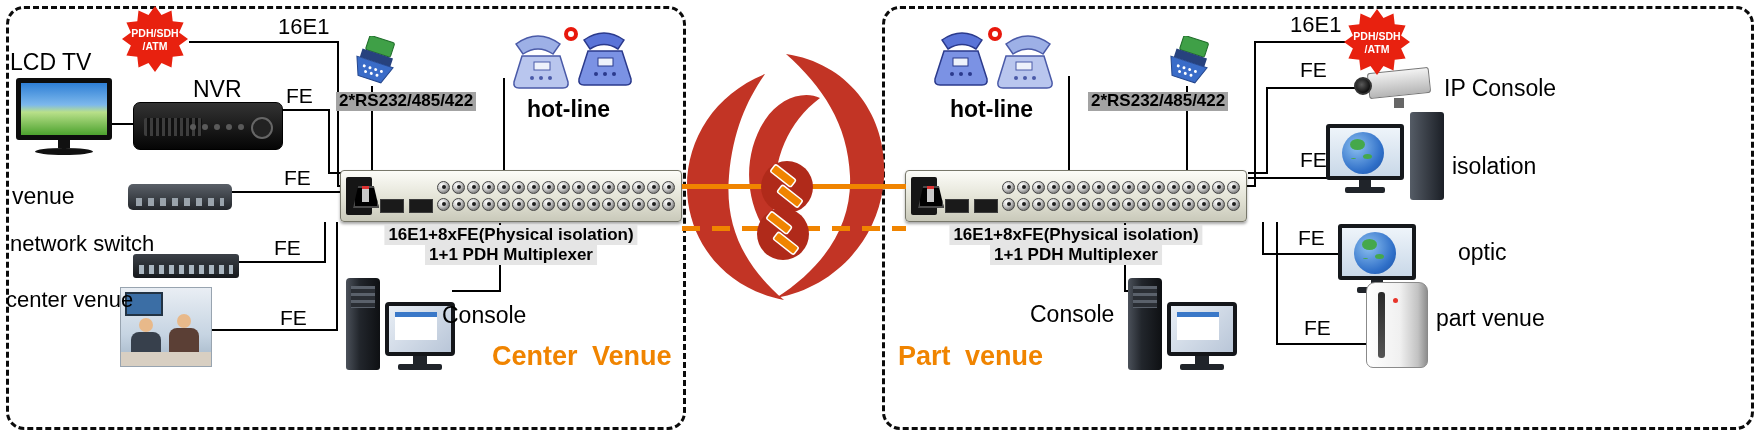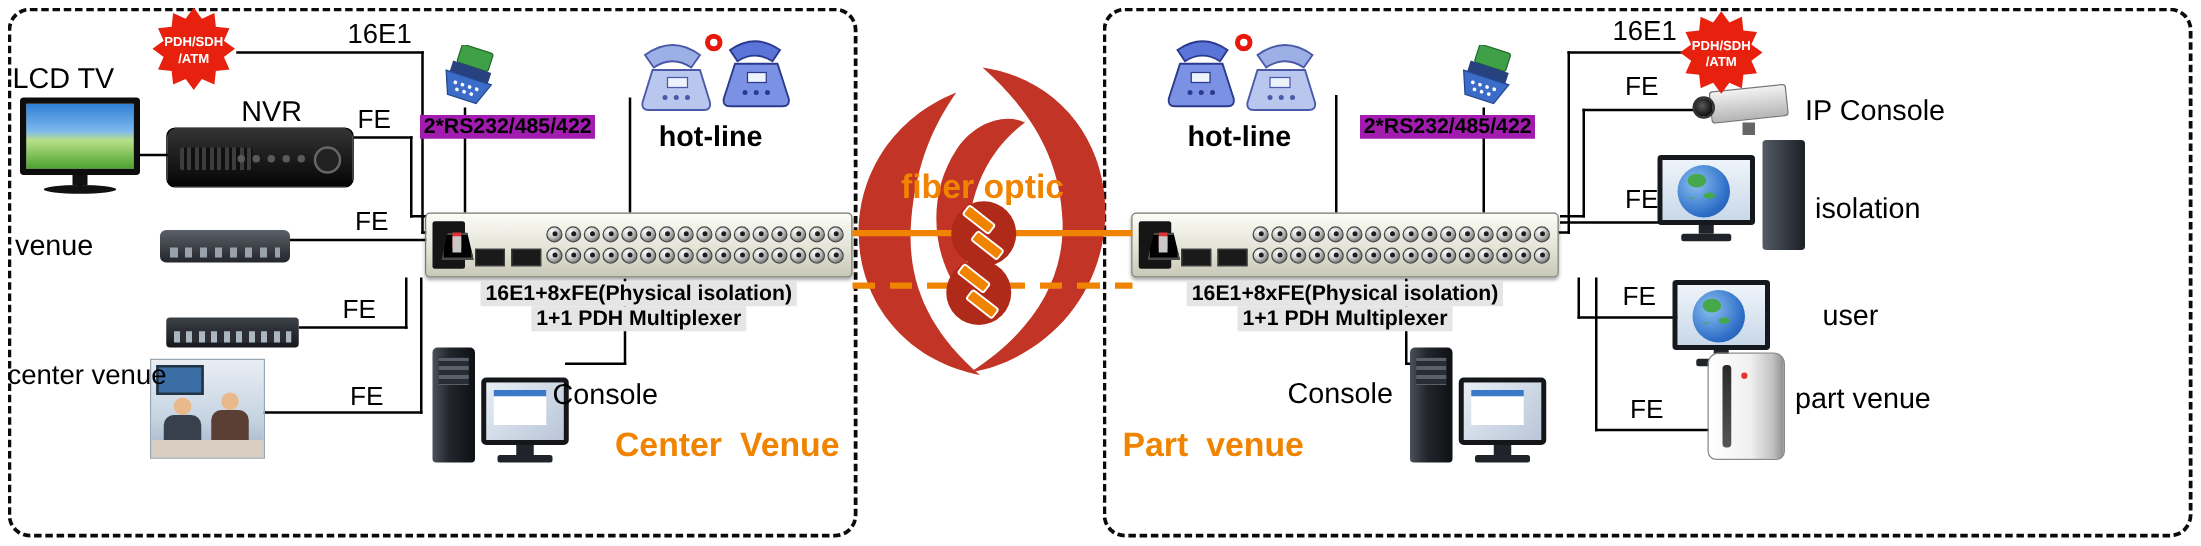--- a/index.html
+++ b/index.html
@@ -8,21 +8,21 @@
   .abs { position:absolute; }
 
   .venue-box { position:absolute; border:3px dashed #0b0b0b; border-radius:18px; background:transparent; }
 
   .hline { position:absolute; height:2px; background:#000; z-index:1; }
   .vline { position:absolute; width:2px; background:#000; z-index:1; }
 
   .lbl { position:absolute; font-size:22px; color:#000; white-space:nowrap; line-height:1.1; z-index:5; }
   .lbl.big { font-size:23px; }
   .lbl.bold { font-weight:bold; }
-  .lbl.bg { background:#a21caf; padding:0 3px; }
+  .lbl.bg { background:#a3a3a3; padding:0 3px; }
   .fe { position:absolute; font-size:21px; color:#000; z-index:5; }
   .caption { position:absolute; transform:translateX(-50%); font-size:17px; font-weight:bold; white-space:nowrap; background:#e5e5e5; padding:0 4px; z-index:5; }
   .venue-title { position:absolute; color:#f08400; font-size:27px; font-weight:bold; word-spacing:7px; white-space:nowrap; z-index:5; }
   .fiber-lbl { position:absolute; color:#f08400; font-weight:bold; white-space:nowrap; z-index:5; transform:translateX(-50%); }
 
   .orange-solid { position:absolute; height:5px; background:#f08400; z-index:3; }
   .orange-dashed { position:absolute; height:5px; z-index:3;
     background:repeating-linear-gradient(90deg, #f08400 0 18px, transparent 18px 30px); }
 
   
@@ -238,20 +238,21 @@
         <div class="c-base"></div>
     </div>
   </div>
 
   <div class="lbl big" style="left:10px;top:50px;">LCD TV</div>
   <div class="lbl big" style="left:193px;top:77px;">NVR</div>
   <div class="lbl" style="left:278px;top:15px;">16E1</div>
   <div class="fe" style="left:286px;top:84px;">FE</div>
   <div class="lbl big" style="left:12px;top:184px;">venue</div>
   <div class="fe" style="left:284px;top:166px;">FE</div>
+  <div class="lbl" style="left:10px;top:232px;">network switch</div>
   <div class="fe" style="left:274px;top:236px;">FE</div>
   <div class="lbl" style="left:6px;top:288px;">center venue</div>
   <div class="fe" style="left:280px;top:306px;">FE</div>
   <div class="lbl bold bg" style="left:336px;top:92px;font-size:17px;">2*RS232/485/422</div>
   <div class="lbl big bold" style="left:527px;top:97px;">hot-line</div>
   <div class="caption" style="left:511px;top:225px;">16E1+8xFE(Physical isolation)</div>
   <div class="caption" style="left:511px;top:245px;">1+1 PDH Multiplexer</div>
   <div class="lbl big" style="left:442px;top:303px;">Console</div>
   <div class="venue-title" style="left:492px;top:341px;">Center Venue</div>
 
@@ -274,21 +275,20 @@
     </g>
   </svg>
   <svg style="left:756px;top:207px;z-index:4;" width="54" height="54" viewBox="0 0 54 54">
     <circle cx="27" cy="27" r="26" fill="#b02a1a"></circle>
     <g transform="rotate(38 27 27)">
       <rect x="4" y="16" width="26" height="9" rx="2" fill="#f08400" stroke="#ffffff" stroke-width="1.5"></rect>
       <rect x="22" y="28" width="26" height="9" rx="2" fill="#f08400" stroke="#ffffff" stroke-width="1.5"></rect>
     </g>
   </svg>
 
-  <div class="fiber-lbl" style="left:786px;top:134px;font-size:27px;">fiber optic</div>
 
   <div class="hline" style="left:1254px;top:41px;width:92px;"></div>
   <div class="vline" style="left:1254px;top:41px;height:146px;"></div>
   <div class="hline" style="left:1247px;top:185px;width:9px;"></div>
   <div class="hline" style="left:1266px;top:87px;width:90px;"></div>
   <div class="vline" style="left:1266px;top:87px;height:87px;"></div>
   <div class="hline" style="left:1248px;top:172px;width:20px;"></div>
   <div class="hline" style="left:1248px;top:177px;width:86px;"></div>
   <div class="hline" style="left:1262px;top:253px;width:80px;"></div>
   <div class="vline" style="left:1262px;top:222px;height:33px;"></div>
@@ -412,21 +412,21 @@
   <div class="device codec" style="left:1366px;top:282px;"></div>
 
   <div class="lbl big bold" style="left:950px;top:97px;">hot-line</div>
   <div class="lbl bold bg" style="left:1088px;top:92px;font-size:17px;">2*RS232/485/422</div>
   <div class="lbl" style="left:1290px;top:13px;">16E1</div>
   <div class="fe" style="left:1300px;top:58px;">FE</div>
   <div class="lbl big" style="left:1444px;top:76px;">IP Console</div>
   <div class="fe" style="left:1300px;top:148px;">FE</div>
   <div class="lbl big" style="left:1452px;top:154px;">isolation</div>
   <div class="fe" style="left:1298px;top:226px;">FE</div>
-  <div class="lbl big" style="left:1458px;top:240px;">user</div>
+  <div class="lbl big" style="left:1458px;top:240px;">optic</div>
   <div class="fe" style="left:1304px;top:316px;">FE</div>
   <div class="lbl big" style="left:1436px;top:306px;">part venue</div>
   <div class="caption" style="left:1076px;top:225px;">16E1+8xFE(Physical isolation)</div>
   <div class="caption" style="left:1076px;top:245px;">1+1 PDH Multiplexer</div>
   <div class="lbl big" style="left:1030px;top:302px;">Console</div>
   <div class="venue-title" style="left:898px;top:341px;">Part venue</div>
 
 </div>
 
 </body></html>

